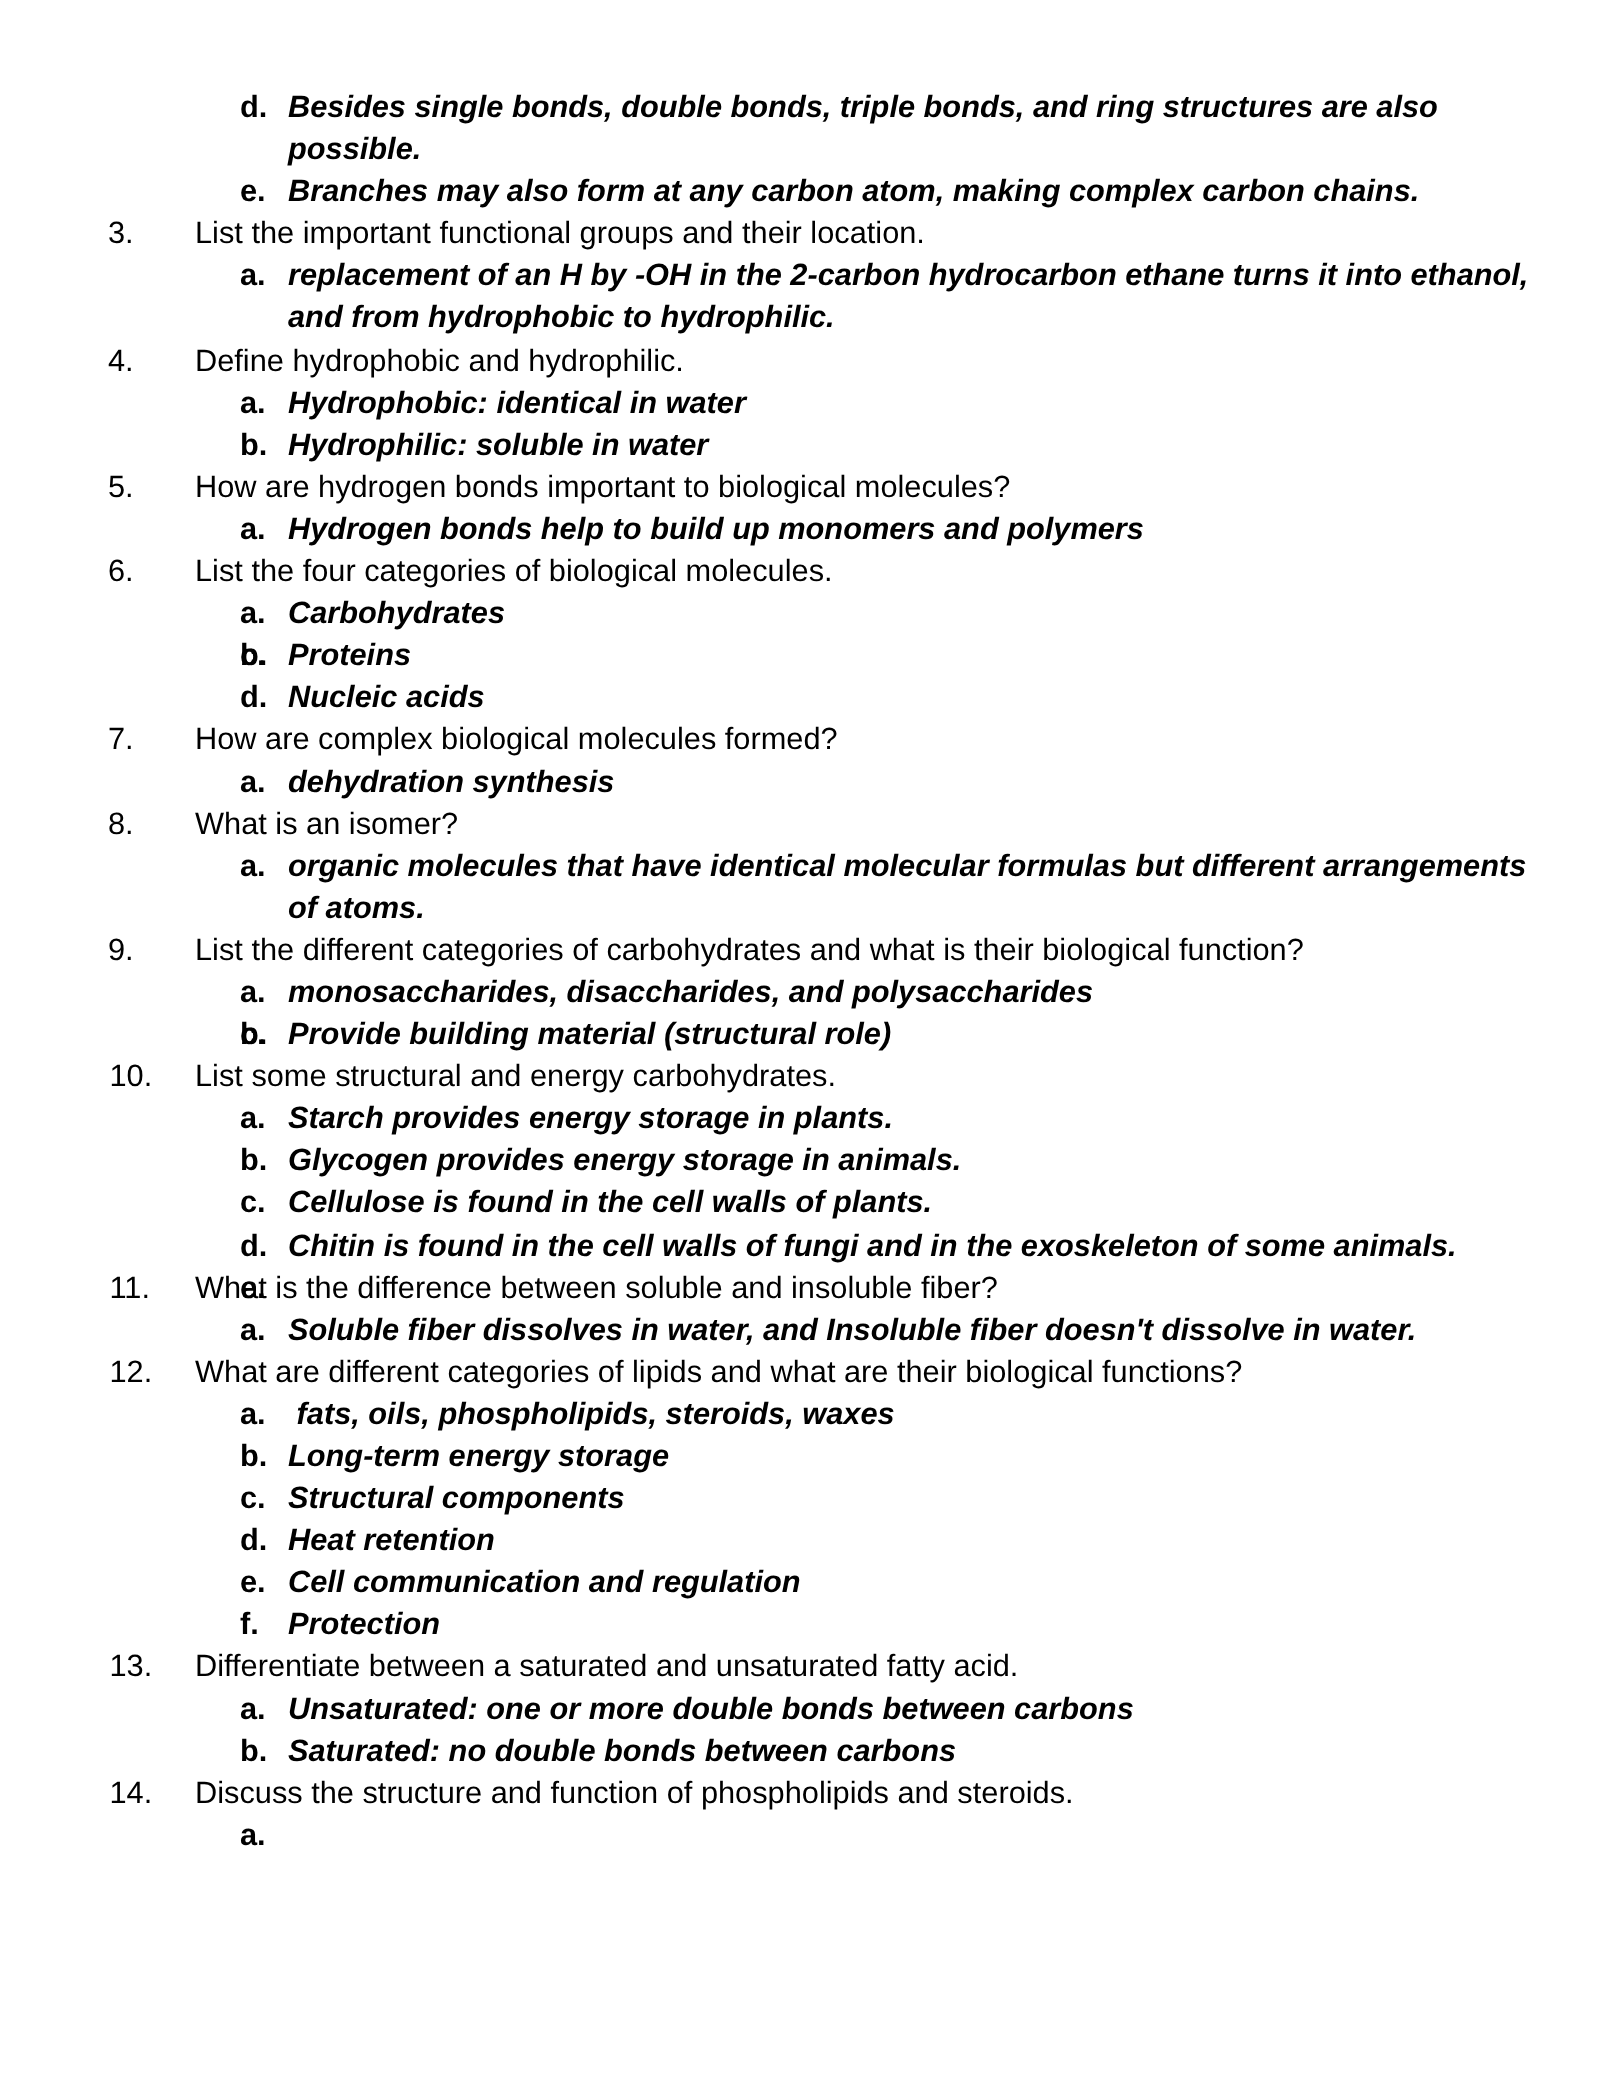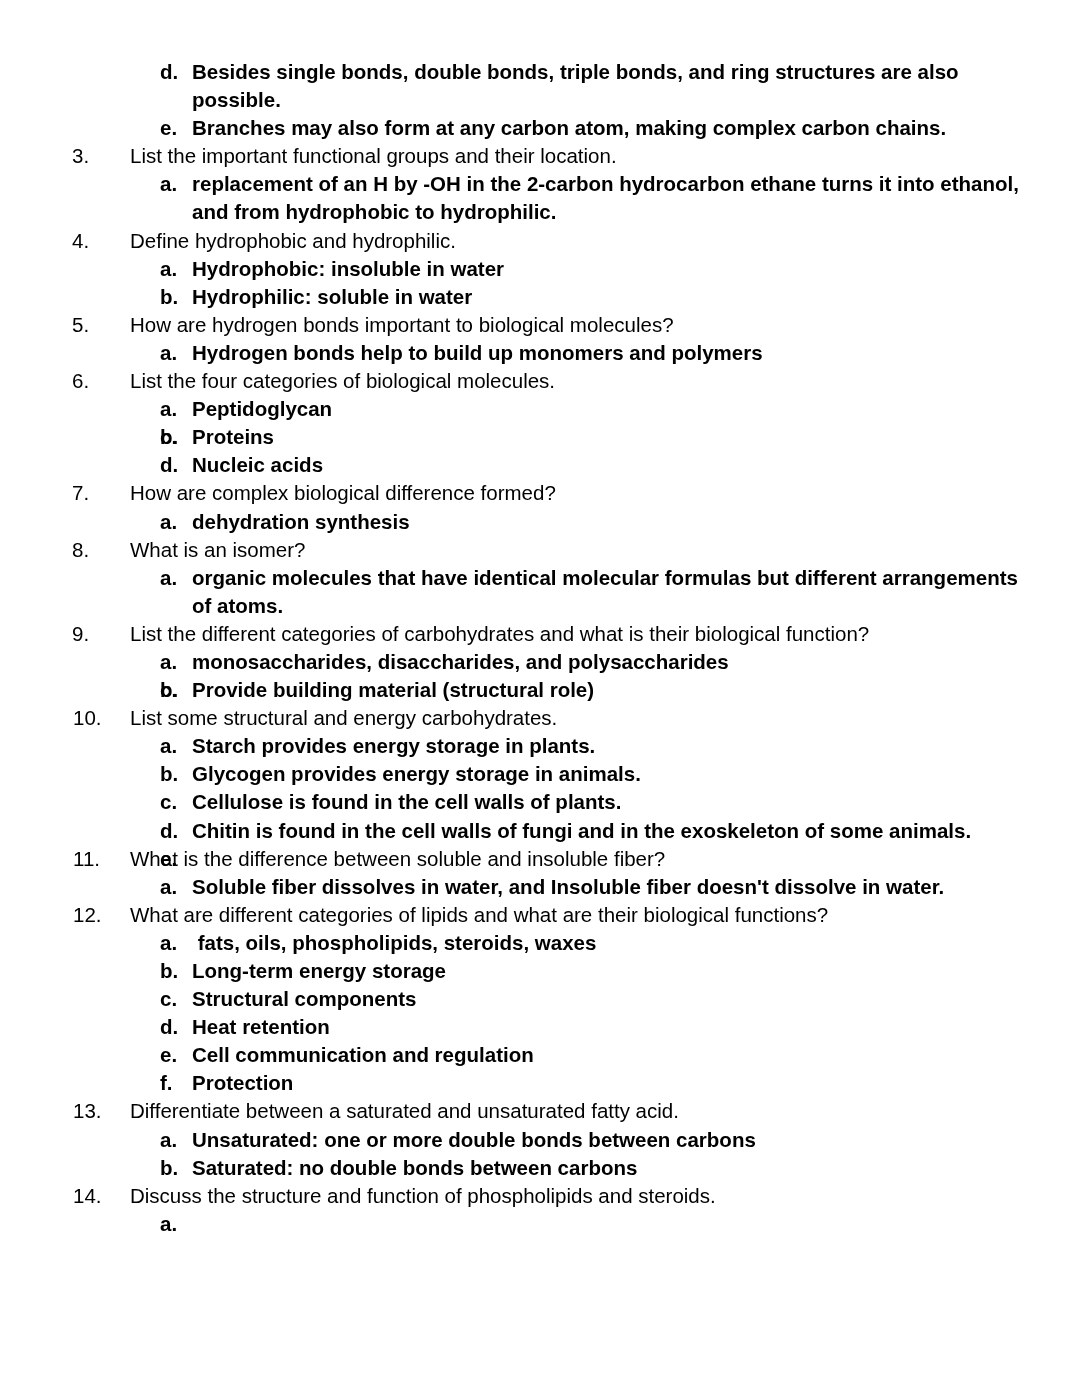--- a/index.html
+++ b/index.html
@@ -66,20 +66,21 @@
   .lvl2 > .marker {
     position: absolute;
     left: 100px;
     top: 0;
     font-weight: 700;
     white-space: pre;
   }
   .lvl2 > .body {
     display: block;
     white-space: pre-wrap;
+    font-style: italic;
   }
 
   .wrapcap {
     display: block;
     max-width: 880px;
   }
 </style>
 </head>
 <body>
 
@@ -100,56 +101,56 @@
       <div class="lvl2">
         <span class="marker">a.</span>
         <span class="body wrapcap">replacement of an H by -OH in the 2-carbon hydrocarbon ethane turns it into ethanol, and from hydrophobic to hydrophilic.</span>
       </div>
       <div class="lvl1 one-digit">
         <span class="marker">4.</span>
         <span class="body wrapcap">Define hydrophobic and hydrophilic.</span>
       </div>
       <div class="lvl2">
         <span class="marker">a.</span>
-        <span class="body wrapcap">Hydrophobic: insoluble in water</span>
+        <span class="body wrapcap">Hydrophobic: identical in water</span>
       </div>
       <div class="lvl2">
         <span class="marker">b.</span>
         <span class="body wrapcap">Hydrophilic: soluble in water</span>
       </div>
       <div class="lvl1 one-digit">
         <span class="marker">5.</span>
         <span class="body wrapcap">How are hydrogen bonds important to biological molecules?</span>
       </div>
       <div class="lvl2">
         <span class="marker">a.</span>
         <span class="body wrapcap">Hydrogen bonds help to build up monomers and polymers</span>
       </div>
       <div class="lvl1 one-digit">
         <span class="marker">6.</span>
         <span class="body wrapcap">List the four categories of biological molecules.</span>
       </div>
       <div class="lvl2">
         <span class="marker">a.</span>
-        <span class="body wrapcap">Peptidoglycan</span>
+        <span class="body wrapcap">Carbohydrates</span>
       </div>
       <div class="lvl2">
         <span class="marker">b.</span>
       </div>
       <div class="lvl2">
         <span class="marker">c.</span>
         <span class="body wrapcap">Proteins</span>
       </div>
       <div class="lvl2">
         <span class="marker">d.</span>
         <span class="body wrapcap">Nucleic acids</span>
       </div>
       <div class="lvl1 one-digit">
         <span class="marker">7.</span>
-        <span class="body wrapcap">How are complex biological difference formed?</span>
+        <span class="body wrapcap">How are complex biological molecules formed?</span>
       </div>
       <div class="lvl2">
         <span class="marker">a.</span>
         <span class="body wrapcap">dehydration synthesis</span>
       </div>
       <div class="lvl1 one-digit">
         <span class="marker">8.</span>
         <span class="body wrapcap">What is an isomer?</span>
       </div>
       <div class="lvl2">

